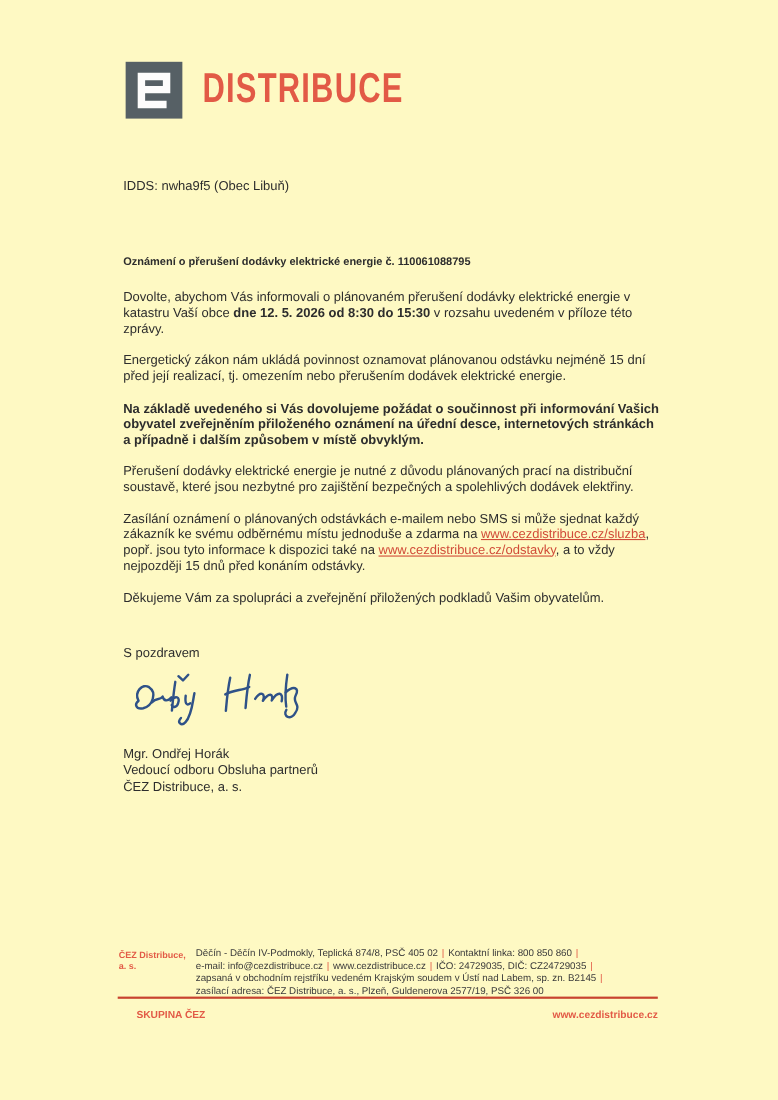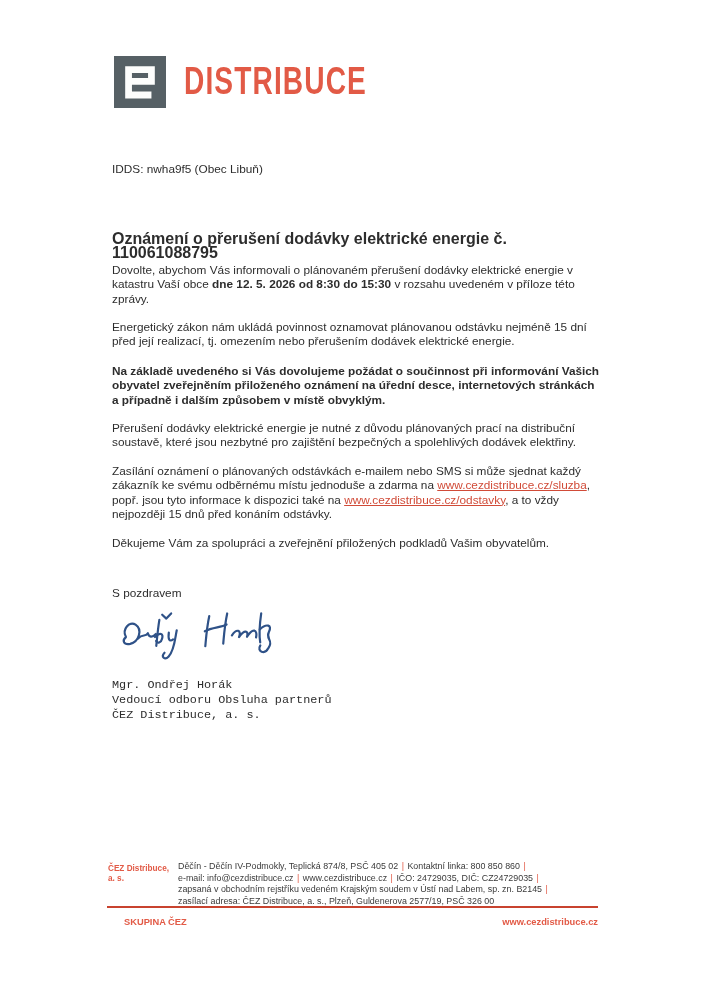--- a/index.html
+++ b/index.html
@@ -10,21 +10,21 @@
     --logo-gray:#566065;
     --signature-blue:#2f5288;
     --ink:#2d2d2d;
   }
   *{box-sizing:border-box;}
   html,body{margin:0;padding:0;background:#d9d9d9;}
   .page{
     position:relative;
     width:707px;height:1000px;
     margin:0 auto;
-    background:#ffffff;
+    background:#fef9c3;
     font-family:"Liberation Sans", sans-serif;
     color:var(--ink,#2d2d2d);
     overflow:hidden;
   }
   
   .logo-mark{position:absolute;left:114px;top:56px;width:52px;height:52px;}
   .wordmark{
     position:absolute;left:184px;top:61px;
     font-size:38px;font-weight:bold;line-height:40px;
     letter-spacing:1.5px;color:var(--brand-coral,#e25a46);
@@ -37,21 +37,21 @@
     font-size:11.8px;line-height:14.3px;color:var(--ink,#2d2d2d);
   }
   .bold{font-weight:bold;}
   .doc-link{
     color:var(--link-red,#d14b38);
     text-decoration:underline;
     cursor:pointer;
   }
   .sig-svg{position:absolute;left:110px;top:604px;width:205px;height:66px;transform:rotate(-2deg);}
   .sig-svg path{stroke:var(--signature-blue,#2f5288);stroke-width:2.2;fill:none;stroke-linecap:round;stroke-linejoin:round;}
-  .name-block div{line-height:15px;font-family:Liberation Mono, monospace;}
+  .name-block div{line-height:15px;}
   
   .f-company{
     position:absolute;left:108px;top:864px;width:66px;
     font-size:8.2px;font-weight:bold;line-height:10px;
     color:var(--brand-coral,#e25a46);
   }
   .f-lines{
     position:absolute;left:178px;top:861px;width:428px;
     font-size:8.9px;line-height:11.6px;color:#3a3a3a;
   }
@@ -75,21 +75,21 @@
 <div class="page">
 
   <svg class="logo-mark" viewBox="0 0 100 100" aria-hidden="true">
     <rect x="0" y="0" width="100" height="100" fill="#566065"></rect>
     <path d="M28,49 H72 V26 H28 V75 H72" stroke="#fdfdfc" stroke-width="13" fill="none"></path>
   </svg>
   <div class="wordmark">DISTRIBUCE</div>
 
   <div class="para" style="top:162px;">IDDS: nwha9f5 (Obec Libuň)</div>
 
-  <div class="para bold" style="top:232px;font-size:16px;">Oznámení o přerušení dodávky elektrické energie č. 110061088795</div>
+  <div class="para bold" style="top:232px;font-size:10px;">Oznámení o přerušení dodávky elektrické energie č. 110061088795</div>
 
   <div class="para" style="top:263px;"><span>Dovolte, abychom Vás informovali o plánovaném přerušení dodávky elektrické energie v katastru Vaší obce </span><span class="bold">dne 12. 5. 2026 od 8:30 do 15:30</span><span> v rozsahu uvedeném v příloze této zprávy.</span></div>
 
   <div class="para" style="top:320px;">Energetický zákon nám ukládá povinnost oznamovat plánovanou odstávku nejméně 15 dní před její realizací, tj. omezením nebo přerušením dodávek elektrické energie.</div>
 
   <div class="para" style="top:421px;">Přerušení dodávky elektrické energie je nutné z důvodu plánovaných prací na distribuční soustavě, které jsou nezbytné pro zajištění bezpečných a spolehlivých dodávek elektřiny.</div>
 
   <div class="para bold" style="top:364px;">Na základě uvedeného si Vás dovolujeme požádat o součinnost při informování Vašich obyvatel zveřejněním přiloženého oznámení na úřední desce, internetových stránkách a případně i dalším způsobem v místě obvyklým.</div>
 
   <div class="para" style="top:464px;"><span>Zasílání oznámení o plánovaných odstávkách e-mailem nebo SMS si může sjednat každý zákazník ke svému odběrnému místu jednoduše a zdarma na </span><span class="doc-link">www.cezdistribuce.cz/sluzba</span><span>, popř. jsou tyto informace k dispozici také na </span><span class="doc-link">www.cezdistribuce.cz/odstavky</span><span>, a to vždy nejpozději 15 dnů před konáním odstávky.</span></div>

